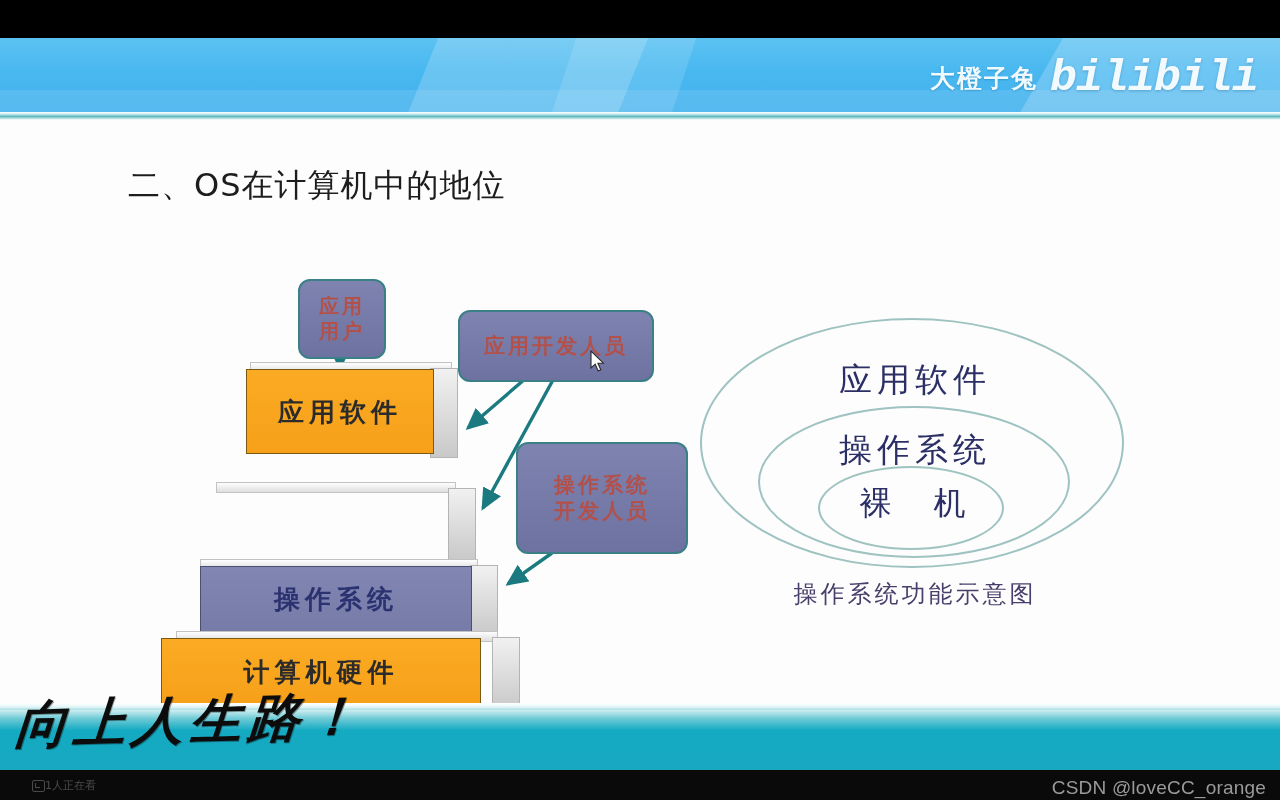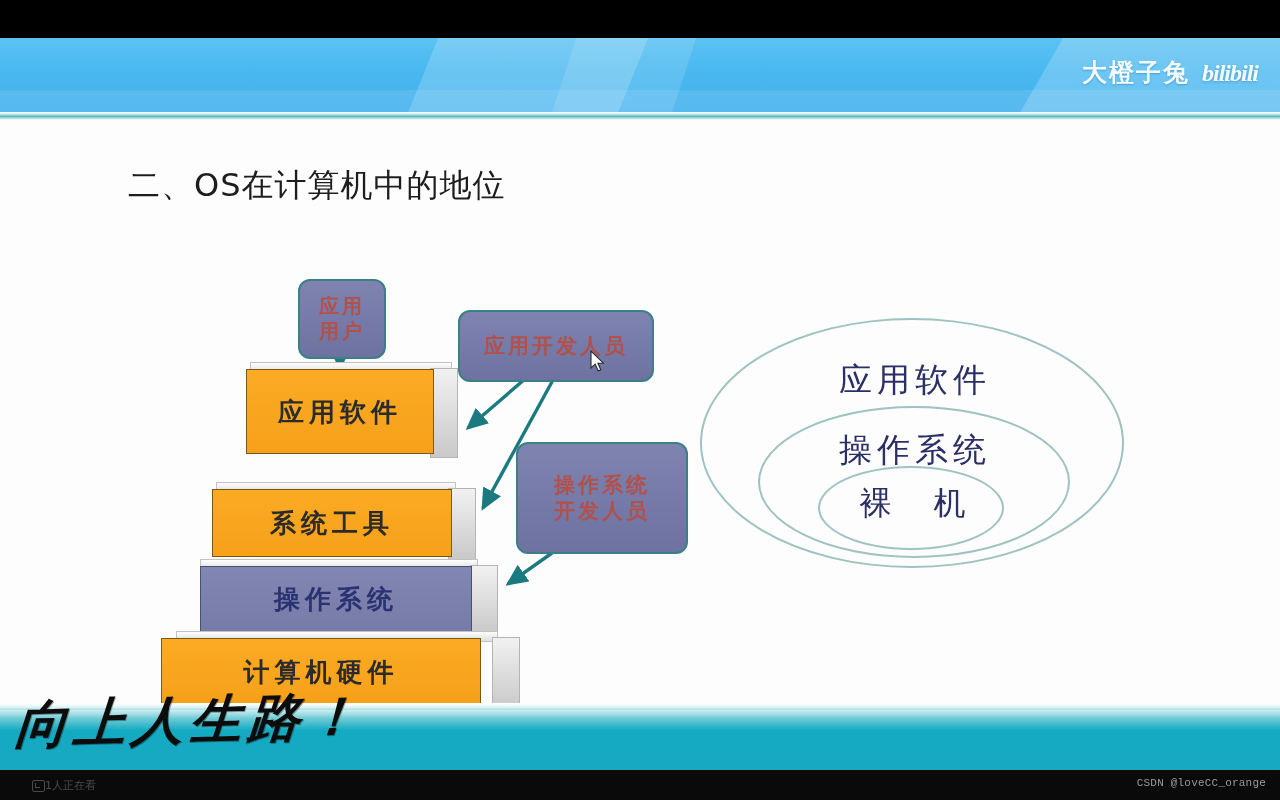--- a/index.html
+++ b/index.html
@@ -30,22 +30,22 @@
           background:rgba(255,255,255,.10);}
 
   .banner-rule{position:absolute;left:0;top:74px;width:1280px;height:8px;
           background:linear-gradient(180deg,#ffffff 0%,#cfeef0 25%,#5fb9bd 55%,#ffffff 100%);}
 
   
   .wm{position:absolute;right:22px;top:18px;display:flex;align-items:center;gap:12px;
       color:#ffffff;opacity:.92;}
   .wm-name{font-size:25px;font-weight:bold;letter-spacing:2px;
       text-shadow:0 1px 2px rgba(0,80,130,.35);font-family:"DejaVu Sans",sans-serif;}
-  .wm-logo{font-size:24px;font-weight:bold;font-style:italic;letter-spacing:-1px;
-      text-shadow:0 1px 3px rgba(0,80,130,.35);font-family:Liberation Serif, serif;line-height:1;}
+  .wm-logo{font-size:45px;font-weight:bold;font-style:italic;letter-spacing:-1px;
+      text-shadow:0 1px 3px rgba(0,80,130,.35);font-family:Liberation Mono, monospace;line-height:1;}
 
   
   .slide-title{position:absolute;left:128px;top:126px;font-size:32px;color:#1d1d1d;
       letter-spacing:1px;white-space:nowrap;font-family:"DejaVu Sans",sans-serif;}
 
   
   #pyramid{position:absolute;left:168px;top:320px;width:370px;height:350px;}
   .layer{position:absolute;box-sizing:border-box;border:1px solid #7a5a12;}
   .layer .lbl{position:absolute;left:0;right:0;top:50%;transform:translateY(-50%);
       text-align:center;font-size:26px;letter-spacing:5px;
@@ -92,22 +92,22 @@
   #cursor{position:absolute;left:590px;top:350px;width:16px;height:24px;z-index:60;}
 
   
   #playerbar{position:absolute;left:0;top:770px;width:1280px;height:30px;background:#0a0a0a;}
   .watching{position:absolute;left:32px;top:8px;display:flex;align-items:center;
       color:#4a4a4a;font-size:11px;font-family:"DejaVu Sans",sans-serif;}
   .watch-icon{width:11px;height:10px;border:1px solid #4a4a4a;border-radius:2px;
       position:relative;display:inline-block;}
   .watch-icon:after{content:"";position:absolute;left:2px;top:2px;width:4px;height:4px;
       border-left:1px solid #4a4a4a;border-bottom:1px solid #4a4a4a;}
-  .csdn{position:absolute;right:14px;top:7px;color:#9a9a9a;font-size:11px;
-      font-family:Liberation Mono, monospace;letter-spacing:.2px;}
+  .csdn{position:absolute;right:14px;top:7px;color:#9a9a9a;font-size:19px;
+      font-family:Liberation Sans, sans-serif;letter-spacing:.2px;}
 </style>
 </head>
 <body>
 
 <div id="screen">
 
   <div id="video">
 
     <div class="letterbox-top"></div>
 
@@ -146,23 +146,20 @@
       <div id="pyramid" style="left:0;top:0;width:1280px;height:732px;">
 
         <div class="topface" style="left:250px;top:324px;width:200px;height:10px;"></div>
         <div class="side" style="left:430px;top:330px;width:26px;height:88px;"></div>
         <div class="layer orange" style="left:246px;top:331px;width:188px;height:85px;">
           <span class="lbl">应用软件</span>
         </div>
 
         <div class="topface" style="left:216px;top:444px;width:238px;height:9px;"></div>
         <div class="side" style="left:448px;top:450px;width:26px;height:70px;"></div>
-        <div class="layer orange" style="left:212px;top:451px;width:240px;height:68px;">
-          <span class="lbl">系统工具</span>
-        </div>
 
         <div class="topface" style="left:200px;top:521px;width:276px;height:9px;"></div>
         <div class="side" style="left:470px;top:527px;width:26px;height:68px;"></div>
         <div class="layer purple" style="left:200px;top:528px;width:272px;height:66px;">
           <span class="lbl">操作系统</span>
         </div>
 
         <div class="topface" style="left:176px;top:593px;width:320px;height:9px;"></div>
         <div class="side" style="left:492px;top:599px;width:26px;height:70px;"></div>
         <div class="layer orange" style="left:161px;top:600px;width:320px;height:68px;">
@@ -186,20 +183,21 @@
 
       <div id="ellipses">
         <div class="ell" style="left:10px;top:8px;width:420px;height:246px;"></div>
         <div class="ell" style="left:68px;top:96px;width:308px;height:148px;"></div>
         <div class="ell" style="left:128px;top:156px;width:182px;height:80px;"></div>
 
         <div class="ell-lbl" style="top:48px;font-size:33px;letter-spacing:5px;">应用软件</div>
         <div class="ell-lbl" style="top:118px;font-size:33px;letter-spacing:5px;">操作系统</div>
         <div class="ell-lbl" style="top:172px;font-size:32px;letter-spacing:5px;">裸　机</div>
 
+        <div class="ell-cap">操作系统功能示意图</div>
       </div>
 
       <div class="teal-hair"></div>
       <div class="teal-band"></div>
       <div class="calli">向上人生路！</div>
     </div>
 
     <svg id="cursor" viewBox="0 0 16 24">
       <path d="M1,1 L1,18 L5.2,14.2 L8.2,21 L10.8,19.8 L7.9,13.2 L13.4,13.1 Z" fill="#ffffff" stroke="#2b2b2b" stroke-width="1.1"></path>
     </svg>

